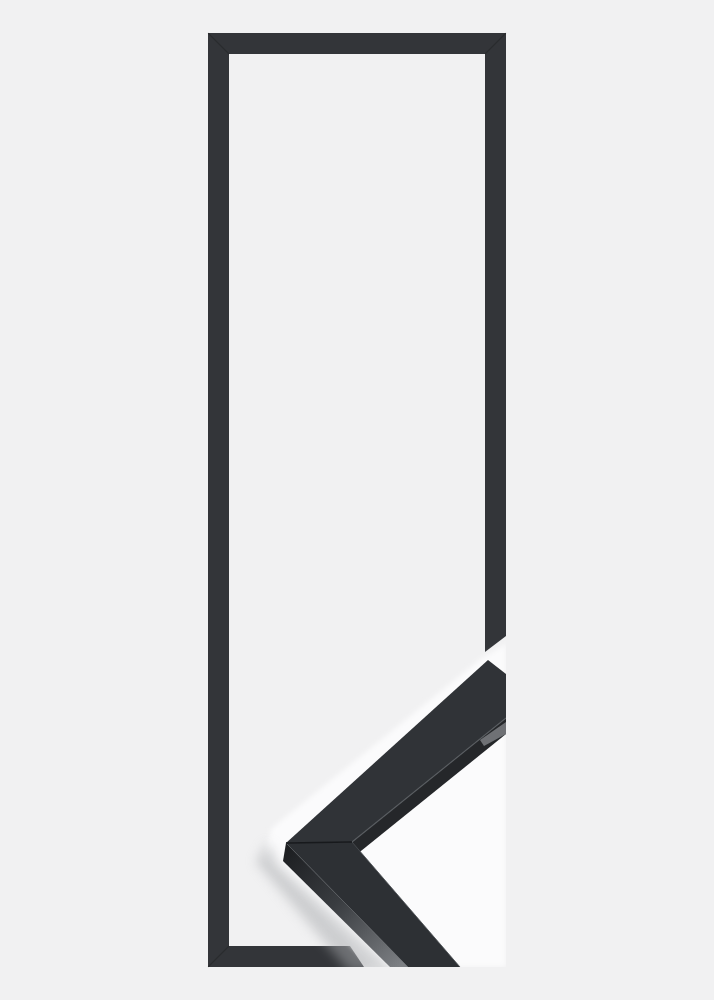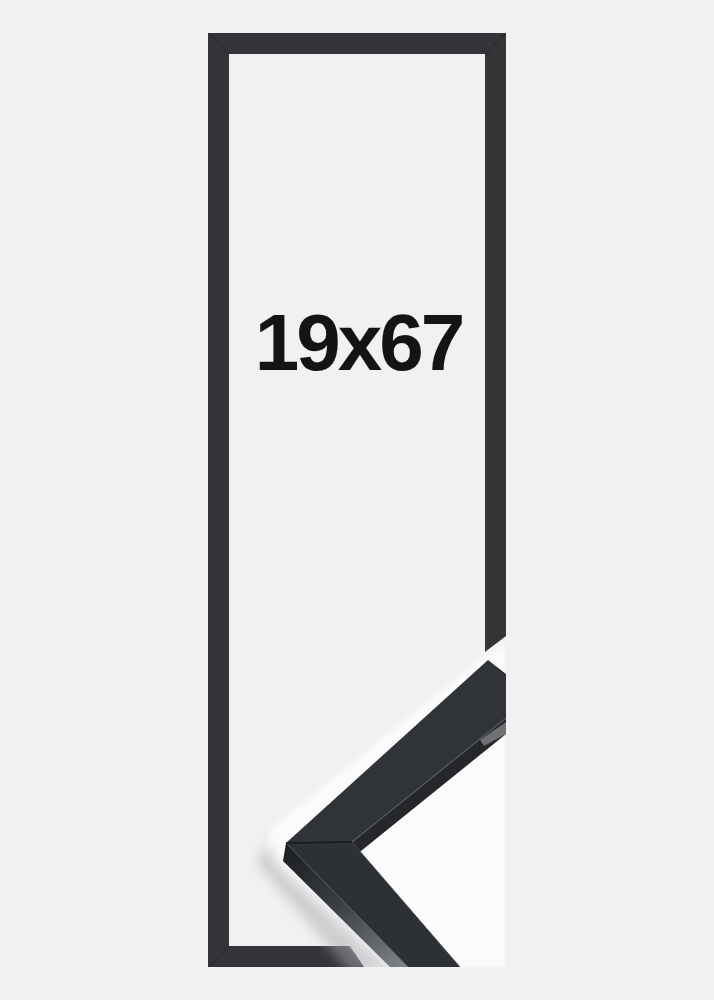--- a/index.html
+++ b/index.html
@@ -72,15 +72,14 @@
       <polygon points="286,843 352,842 460,967 408,967" fill="#2d3034"></polygon>
 
       <polygon points="286,843 408,967 390,967 283,861" fill="url(#sideGrad)"></polygon>
       <line x1="286" y1="843" x2="408" y2="967" stroke="#515559" stroke-width="1" opacity="0.6"></line>
       <line x1="352" y1="842" x2="460" y2="967" stroke="#4c5054" stroke-width="1" opacity="0.8"></line>
 
       <line x1="286" y1="843" x2="352" y2="842" stroke="#17191c" stroke-width="1.6"></line>
     </g>
   </svg>
 
-  <div class="size-label">19x67</div>
 
 </div>
 
 </body></html>

